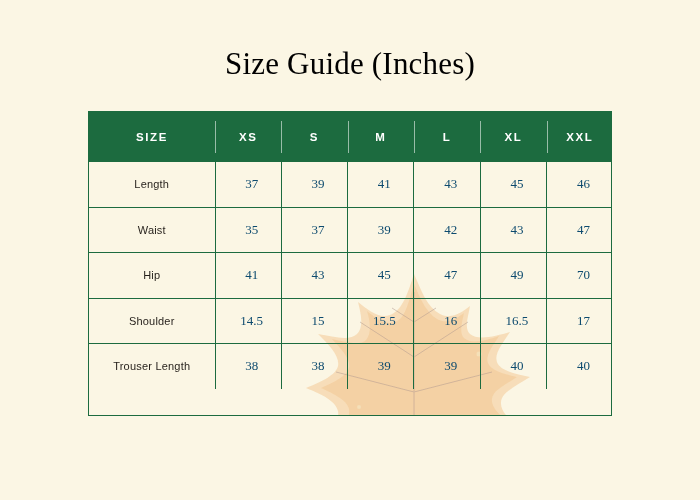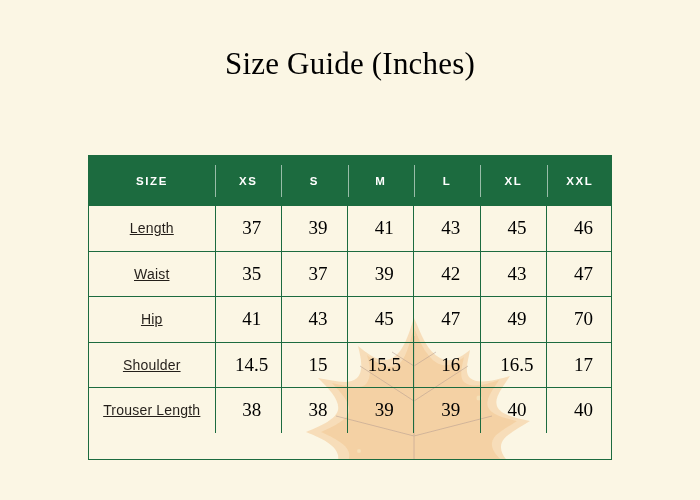--- a/index.html
+++ b/index.html
@@ -34,21 +34,20 @@
   .table-wrap {
     position: absolute;
     left: 88px;
     top: 111px;
     width: 524px;
     height: 305px;
     border: 1px solid #1c6b3f;
     box-sizing: border-box;
     overflow: hidden;
     background: transparent;
-    margin-top: 44px;
   }
   
   .leaf {
     position: absolute;
     left: 175px;
     top: 150px;
     width: 290px;
     height: 230px;
     pointer-events: none;
     z-index: 1;
@@ -93,29 +92,28 @@
     color: #1c1a17;
     background: transparent;
   }
   tbody td:last-child {
     border-right: none;
   }
   tbody tr:first-child td {
     border-top: none;
   }
   td.label {
-    font-size: 14px;
+    font-size: 11px;
     color: #241f1a;
     letter-spacing: 0.2px;
-    text-decoration: underline;
   }
   td.val {
     font-family: "Liberation Serif", serif;
-    font-size: 19px;
-    color: #000000;
+    font-size: 13px;
+    color: #0c4a6e;
     padding-left: 8px;
   }
 </style>
 </head>
 <body>
 
 <div class="page">
 
   <div class="title">Size Guide (Inches)</div>
 

